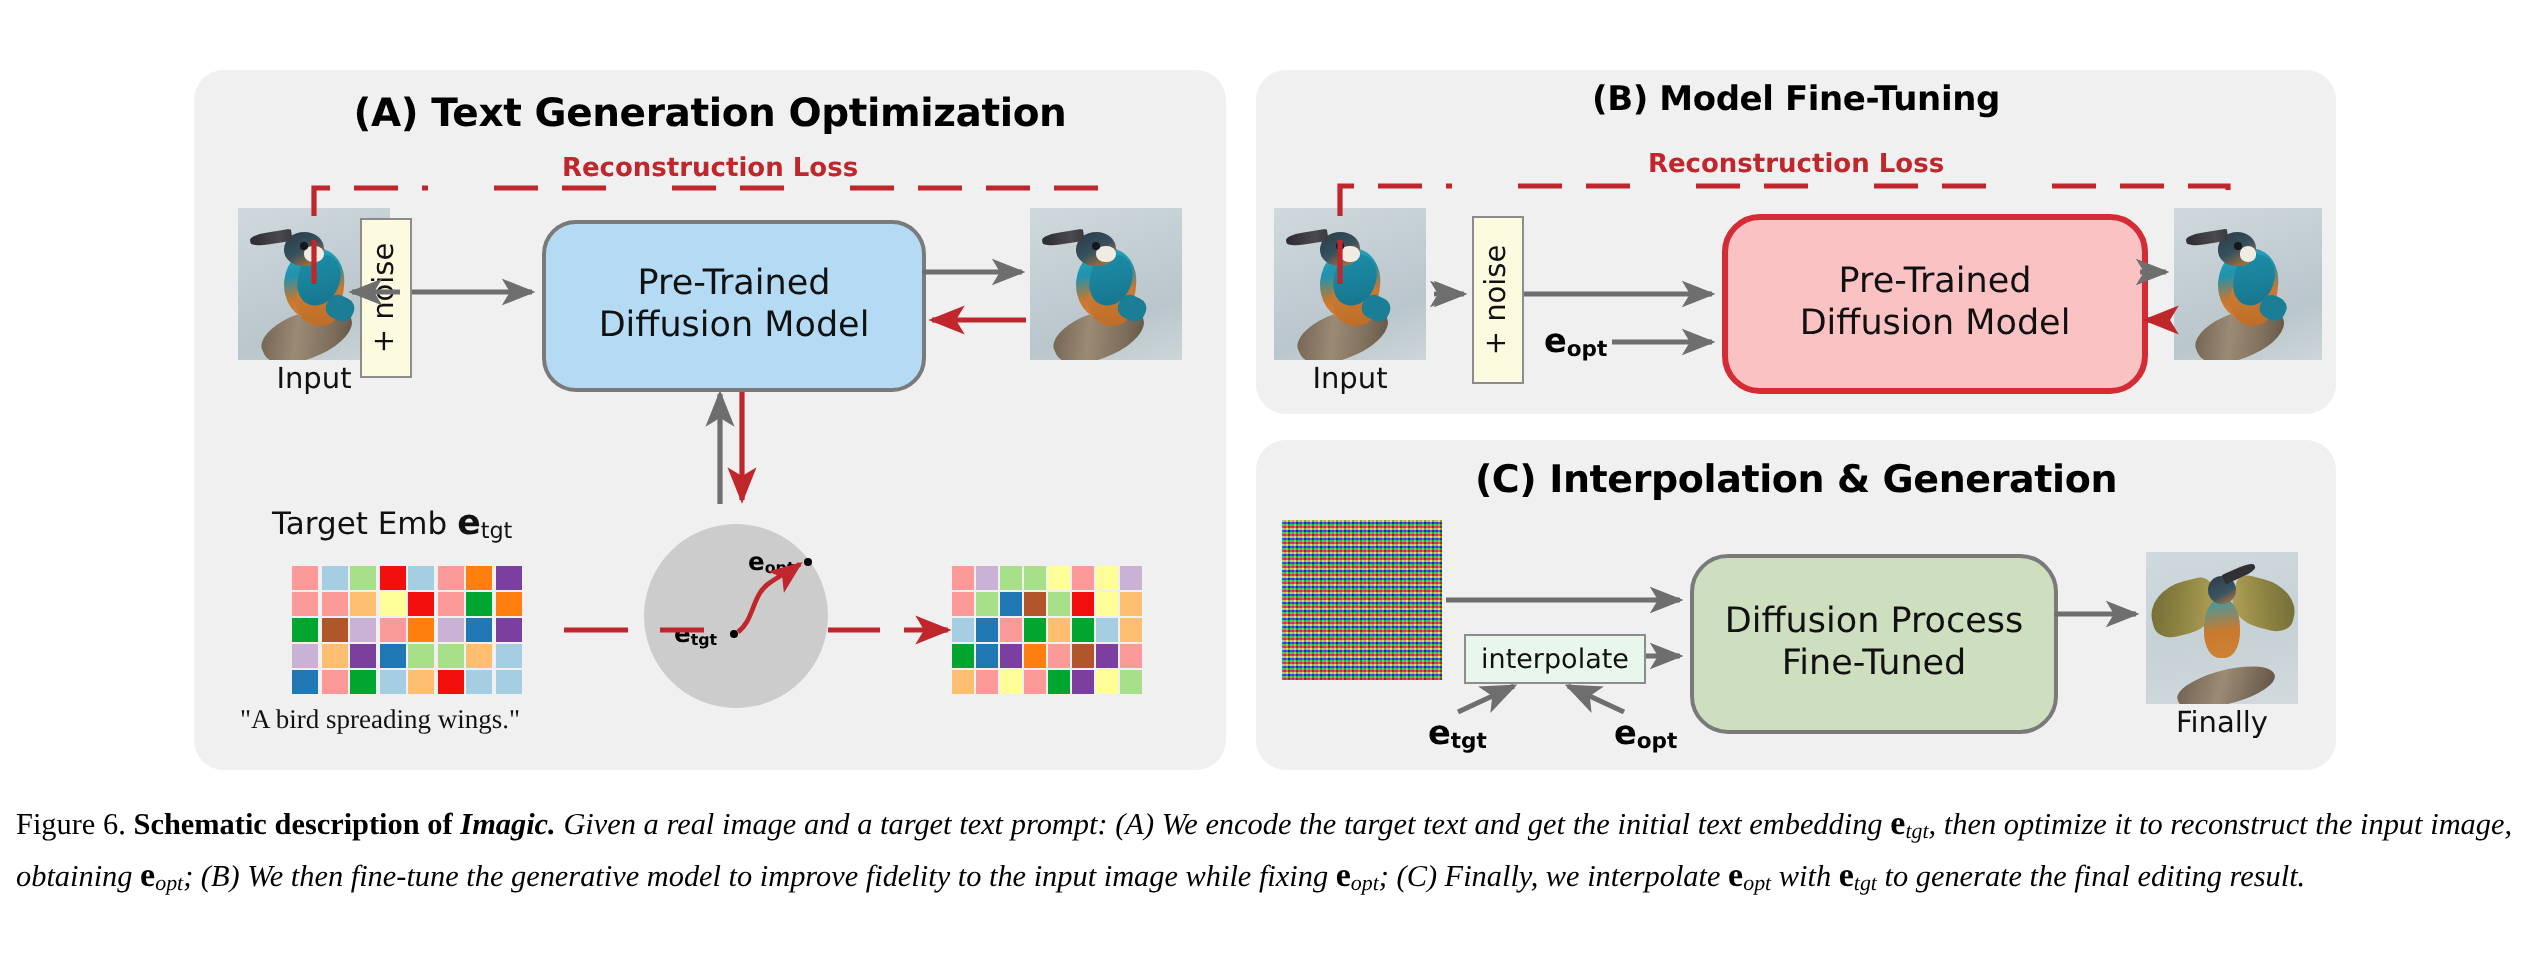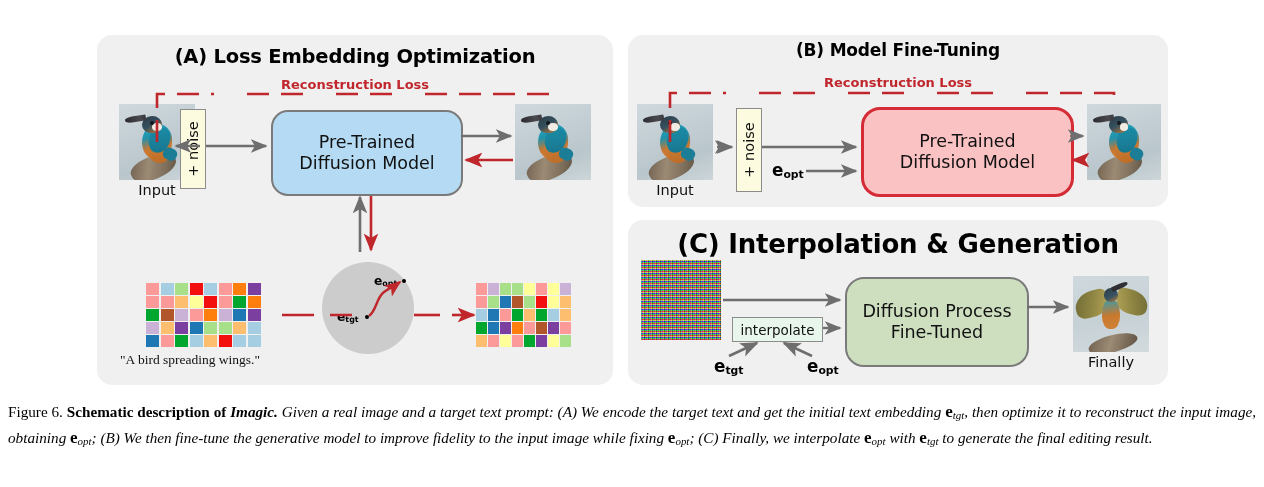--- a/index.html
+++ b/index.html
@@ -15,21 +15,21 @@
   #panel-b{left:628px;top:35px;width:540px;height:172px;}
   #panel-c{left:628px;top:220px;width:540px;height:165px;}
 
   .panel-title{
     position:absolute;left:0;right:0;text-align:center;
     font-weight:bold;color:#000;letter-spacing:-0.2px;
     font-family:"DejaVu Sans",sans-serif;
   }
   #title-a{top:10px;font-size:19.5px;}
   #title-b{top:5px;font-size:17px;}
-  #title-c{top:9px;font-size:26px;}
+  #title-c{top:9px;font-size:19px;}
 
   .recon-label{
     position:absolute;color:#c0272d;font-weight:bold;font-size:13px;
     font-family:"DejaVu Sans",sans-serif;text-align:center;
   }
   #recon-a{left:0;right:0;top:42px;}
   #recon-b{left:0;right:0;top:40px;}
 
   
   .img-box{position:absolute;overflow:hidden;background:#c9d4da;}
@@ -164,21 +164,21 @@
   }
   #caption b{font-weight:bold;}
   #caption i{font-style:italic;}
 </style>
 </head>
 <body>
 
 <div class="figure">
 
   <div class="panel" id="panel-a">
-    <div class="panel-title" id="title-a">(A) Loss Embedding Optimization</div>
+    <div class="panel-title" id="title-a">(A) Text Generation Optimization</div>
     <div class="recon-label" id="recon-a">Reconstruction Loss</div>
   </div>
 
   <div class="img-box" style="left:119px;top:104px;width:76px;height:76px;">
     <div class="bird">
       <div class="sky"></div>
         <div class="branch"></div>
         <div class="body"></div>
       <div class="breast"></div>
         <div class="wing"></div>
@@ -210,20 +210,24 @@
       <div class="breast"></div>
         <div class="wing"></div>
         <div class="tail"></div>
       <div class="head"></div>
         <div class="cheek"></div>
         <div class="beak"></div>
         <div class="eye"></div>
     </div>
   </div>
 
+  <div class="emb-title" style="left:136px;top:252px;">
+    <span>Target Emb</span>
+    <span class="bigE">e</span><span class="sub">tgt</span>
+  </div>
   <div class="emb-grid" id="grid-target" style="left: 146px; top: 283px; grid-template-columns: repeat(8, 13px); grid-auto-rows: 11.5px;">
       <i style="background: rgb(251, 154, 153);"></i>
       <i style="background: rgb(166, 206, 227);"></i>
       <i style="background: rgb(168, 224, 138);"></i>
       <i style="background: rgb(244, 15, 15);"></i>
       <i style="background: rgb(166, 206, 227);"></i>
       <i style="background: rgb(251, 154, 153);"></i>
       <i style="background: rgb(255, 127, 14);"></i>
       <i style="background: rgb(123, 63, 160);"></i>
       <i style="background: rgb(251, 154, 153);"></i>

